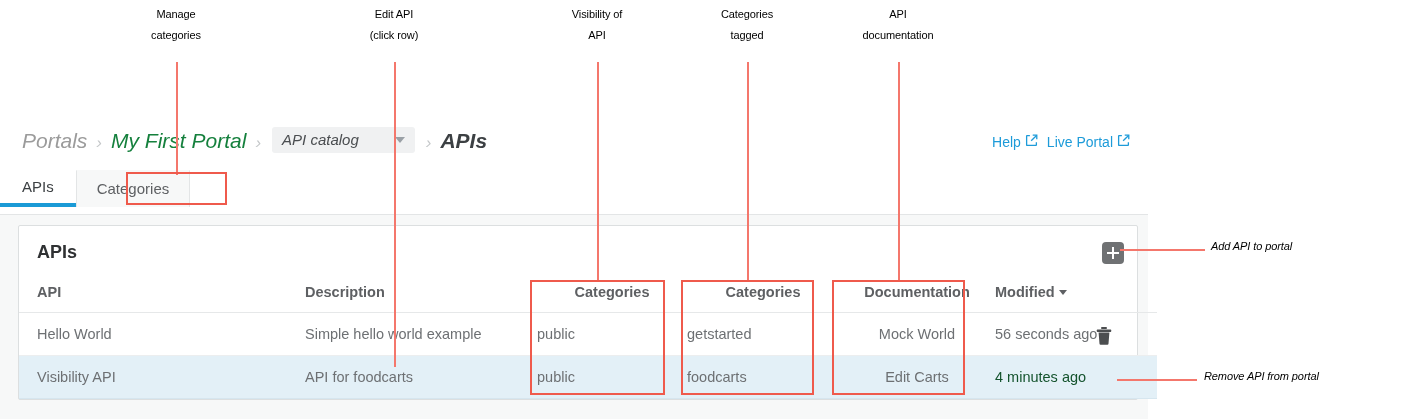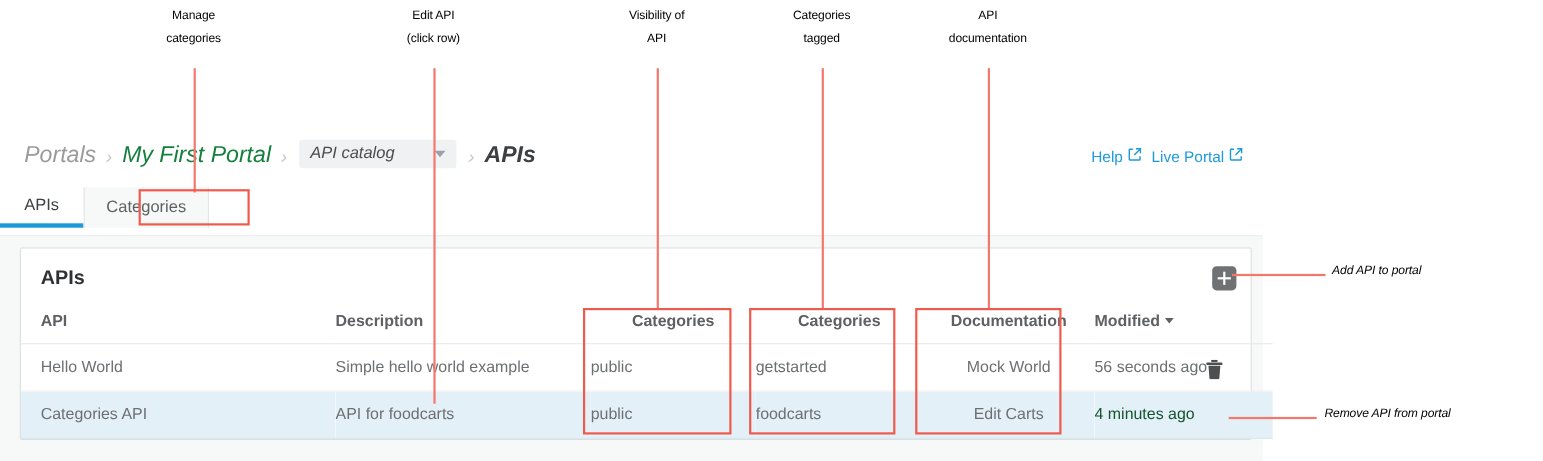--- a/index.html
+++ b/index.html
@@ -332,21 +332,21 @@
         <tbody>
           <tr>
             <td class="col-api">Hello World</td>
             <td class="col-desc">Simple hello world example</td>
             <td class="col-vis">public</td>
             <td class="col-cat">getstarted</td>
             <td class="col-doc">Mock World</td>
             <td class="col-mod">56 seconds ago</td>
           </tr>
           <tr class="row-sel">
-            <td class="col-api">Categories API</td>
+            <td class="col-api">Visibility API</td>
             <td class="col-desc">API for foodcarts</td>
             <td class="col-vis">public</td>
             <td class="col-cat">foodcarts</td>
             <td class="col-doc">Edit Carts</td>
             <td class="col-mod muted">4 minutes ago</td>
           </tr>
         </tbody>
       </table>
 
       <span class="trash">

